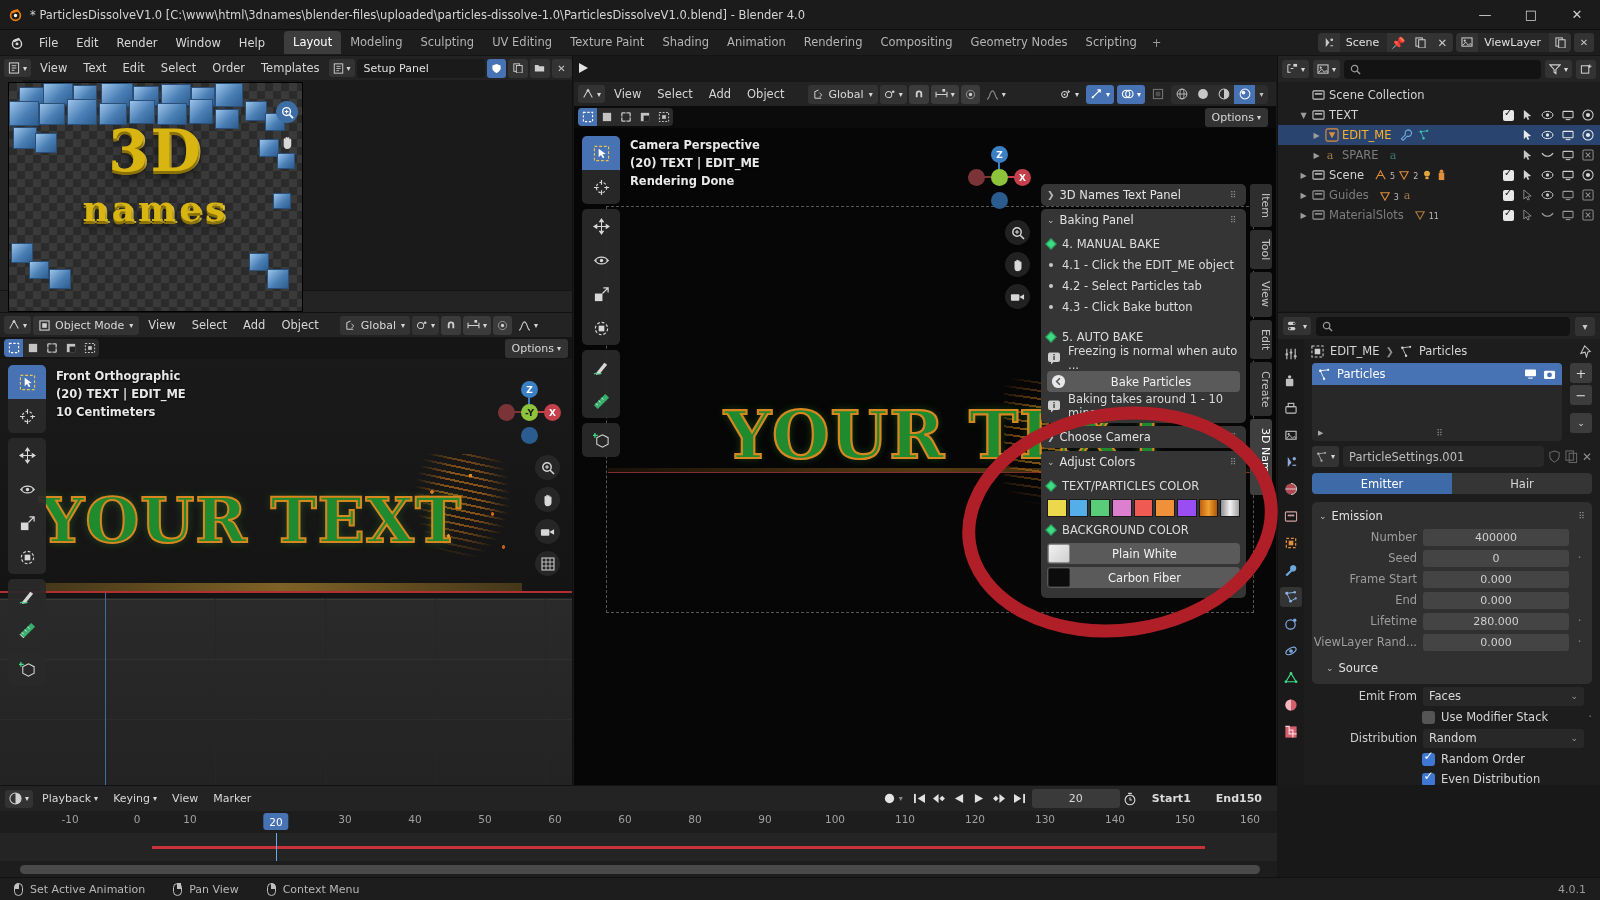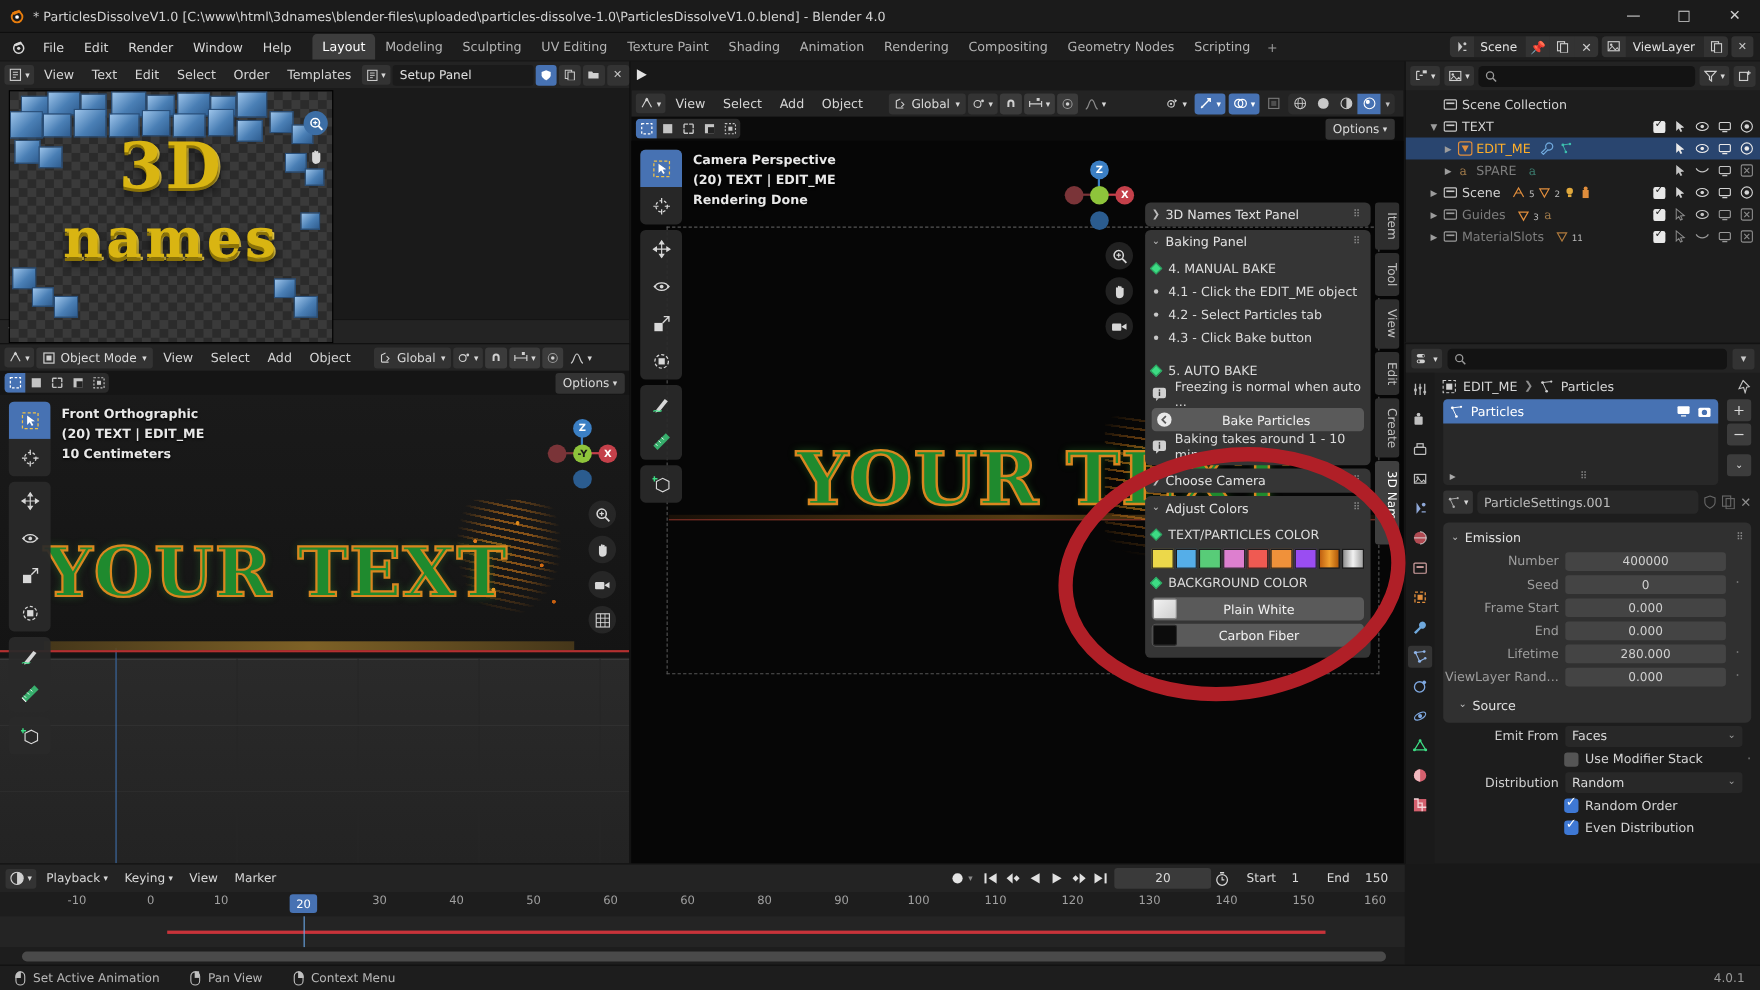--- a/index.html
+++ b/index.html
@@ -71,21 +71,21 @@
   .preview{ position:absolute; left:8px; top:82px; width:295px; height:230px;
             background:
               repeating-conic-gradient(#3a3a3a 0% 25%, #2b2b2b 0% 50%) 0 0/16px 16px;
             border:1px solid #000; overflow:hidden; }
   .prev-inner{ position:absolute; inset:0; }
   .prev-txt{ position:absolute; left:0; right:0; top:34px; text-align:center;
              font-family:"DejaVu Serif", serif; font-weight:bold; font-size:58px;
              color:#d9b512; letter-spacing:2px;
              text-shadow: 0 3px 0 #8a7208, 0 6px 10px rgba(0,0,0,.7), 2px 2px 0 #f0d24a; }
   .prev-txt2{ position:absolute; left:0; right:0; top:104px; text-align:center;
-             font-family:"DejaVu Serif", serif; font-weight:bold; font-size:50px;
+             font-family:"DejaVu Serif", serif; font-weight:bold; font-size:36px;
              color:#d9b512; letter-spacing:3px;
              text-shadow: 0 3px 0 #8a7208, 0 6px 10px rgba(0,0,0,.7), 2px 2px 0 #f0d24a; }
   .cube{ position:absolute; background:linear-gradient(135deg,#9dc4ea 0%,#4a7fb5 55%,#2e5c8f 100%);
          border:1px solid #2a4f79; }
 
   
   .vpleft{ position:absolute; left:0; top:312px; width:573px; height:473px; background:#151515;
            border-right:1px solid #101010; border-top:1px solid #111; }
   .vp-canvas{ position:absolute; left:0; top:46px; right:0; bottom:0; overflow:hidden;
               background:
@@ -223,21 +223,21 @@
   .cblabel{ font-size:11.5px; color:#d4d4d4; }
 
   
   .timeline{ position:absolute; left:0; top:785px; width:1277px; height:92px; background:#1d1d1d;
              border-top:1px solid #111; }
   .tl-hdr{ display:flex; align-items:center; height:25px; background:#232323; padding:0 5px; gap:3px; }
   .tl-transport{ display:flex; align-items:center; gap:1px; }
   .tp{ width:19px; height:19px; display:flex; align-items:center; justify-content:center; color:#d8d8d8; }
   .framefield{ width:88px; height:19px; background:#3a3a3a; border-radius:3px;
                display:flex; align-items:center; justify-content:center; font-size:11px; color:#dadada; }
-  .sefield{ display:flex; align-items:center; height:19px; padding:0 10px; gap:14px; font-size:11px; color:#dadada; }
+  .sefield{ display:flex; align-items:center; height:19px; padding:0 10px; gap:0; font-size:11px; color:#dadada;font-weight:bold; }
   .tl-ruler{ position:absolute; left:0; top:25px; right:0; height:22px; }
   .tick{ position:absolute; top:2px; font-size:10.5px; color:#a0a0a0; transform:translateX(-50%); }
   .playhead{ position:absolute; top:0; bottom:0; width:1px; background:#6aa9e8; }
   .phlabel{ position:absolute; top:2px; height:17px; background:#4772b3; border-radius:3px;
             padding:0 6px; font-size:10.5px; color:#fff; transform:translateX(-50%);
             display:flex; align-items:center; }
   .tl-track{ position:absolute; left:0; top:47px; right:0; bottom:16px; background:#242424; }
   .redbar{ position:absolute; left:152px; right:72px; top:13px; height:3px; background:#c8333a; }
   .tl-scroll{ position:absolute; left:0; bottom:0; right:0; height:14px; }
   .scrollbar{ position:absolute; left:20px; width:1240px; height:9px; top:2px; background:#4a4a4a;
@@ -1661,20 +1661,24 @@
         </span>
         <span style="opacity:.5">
           <svg width="13" height="13" viewBox="0 0 14 14">
               <rect x="1" y="1" width="8" height="10" fill="none" stroke="#b0b0b0" stroke-width="1.1"></rect>
               <rect x="4.5" y="3.5" width="8" height="10" fill="none" stroke="#b0b0b0" stroke-width="1.1"></rect>
             </svg>
         </span>
         <span style="color:#8e8e8e;font-size:12px">✕</span>
       </div>
 
+      <div class="segbtns">
+        <div class="seg active">Emitter</div>
+        <div class="seg">Hair</div>
+      </div>
 
       <div class="sect">
         <div class="sect-hdr">
           <span style="font-size:9px;color:#bcbcbc">⌄</span>
           <span>Emission</span>
           <span style="margin-left:auto;color:#8d8d8d;font-size:9px">⠿</span>
         </div>
         <div class="frow">
           <span class="flabel">Number</span>
           <span class="fval">400000</span>
@@ -1828,21 +1832,21 @@
             <span>End</span>
             <span>150</span>
           </div>
         </div>
       </div>
     </div>
 
     <div class="tl-ruler">
       <div class="tick" style="left:70px">-10</div>
       <div class="tick" style="left:137px">0</div>
-      <div class="tick" style="left:201px">10</div>
+      <div class="tick" style="left:190px">10</div>
       <div class="phlabel" style="left:276px">20</div>
       <div class="tick" style="left:345px">30</div>
       <div class="tick" style="left:415px">40</div>
       <div class="tick" style="left:485px">50</div>
       <div class="tick" style="left:555px">60</div>
       <div class="tick" style="left:625px">60</div>
       <div class="tick" style="left:695px">80</div>
       <div class="tick" style="left:765px">90</div>
       <div class="tick" style="left:835px">100</div>
       <div class="tick" style="left:905px">110</div>

